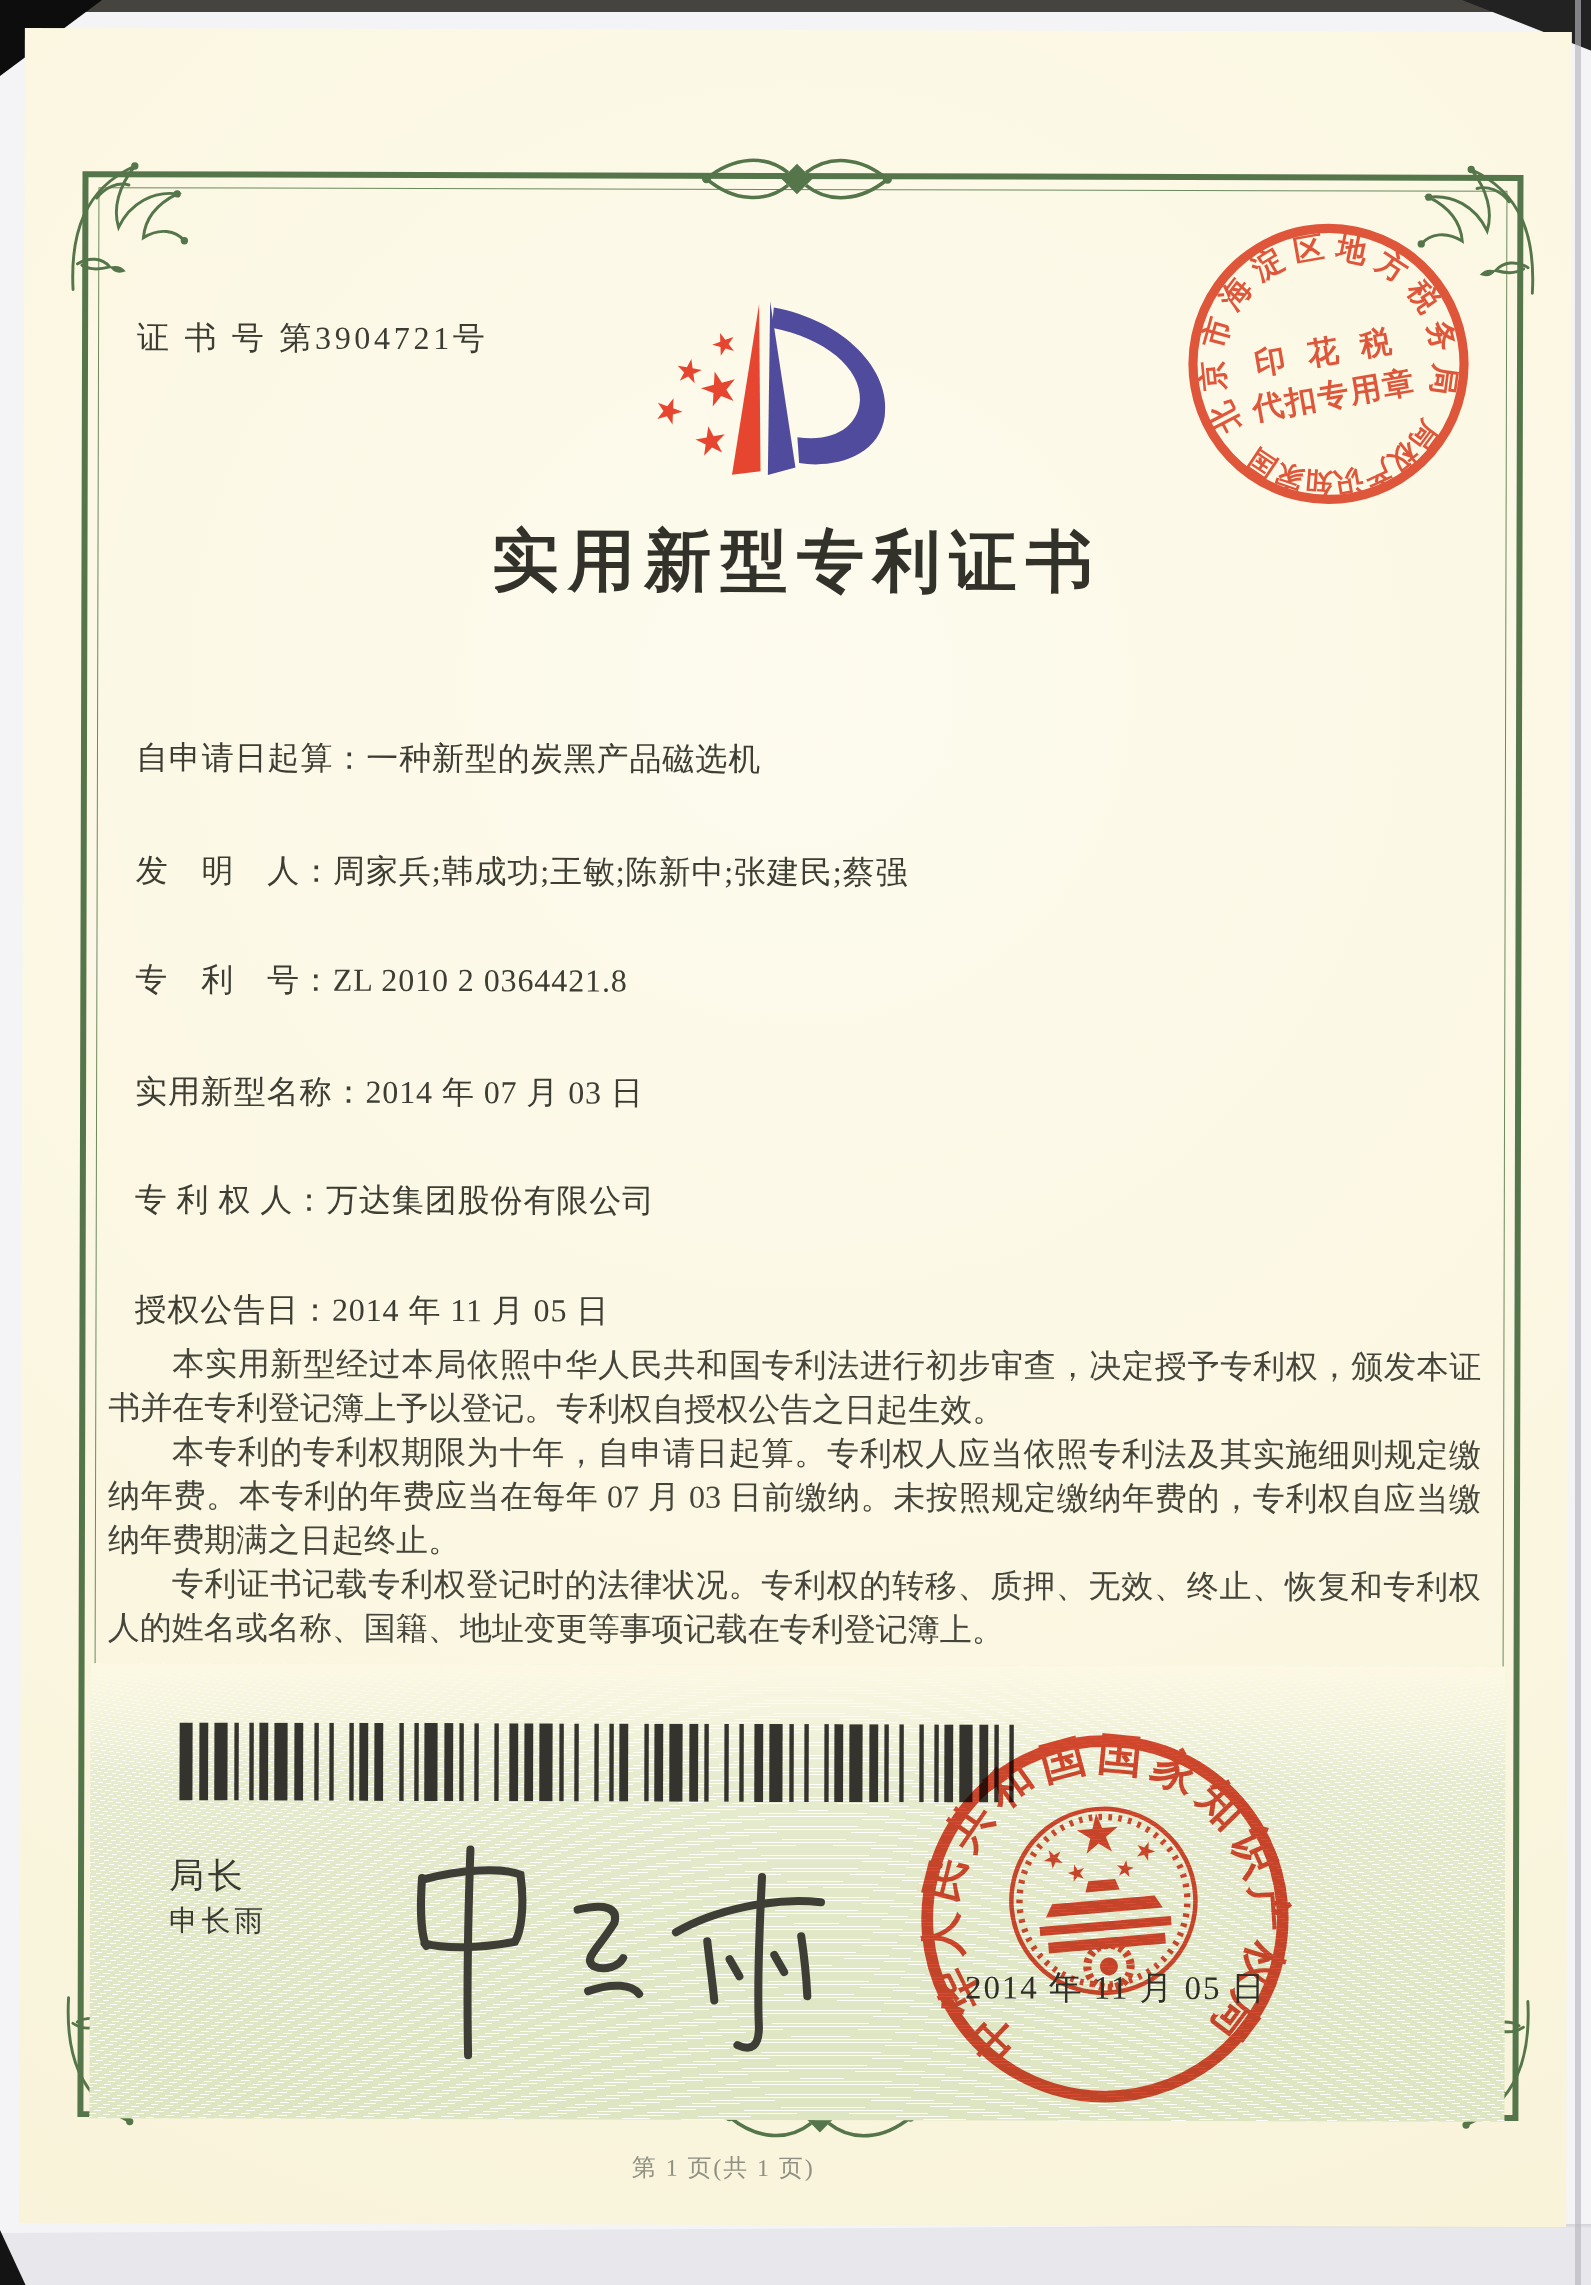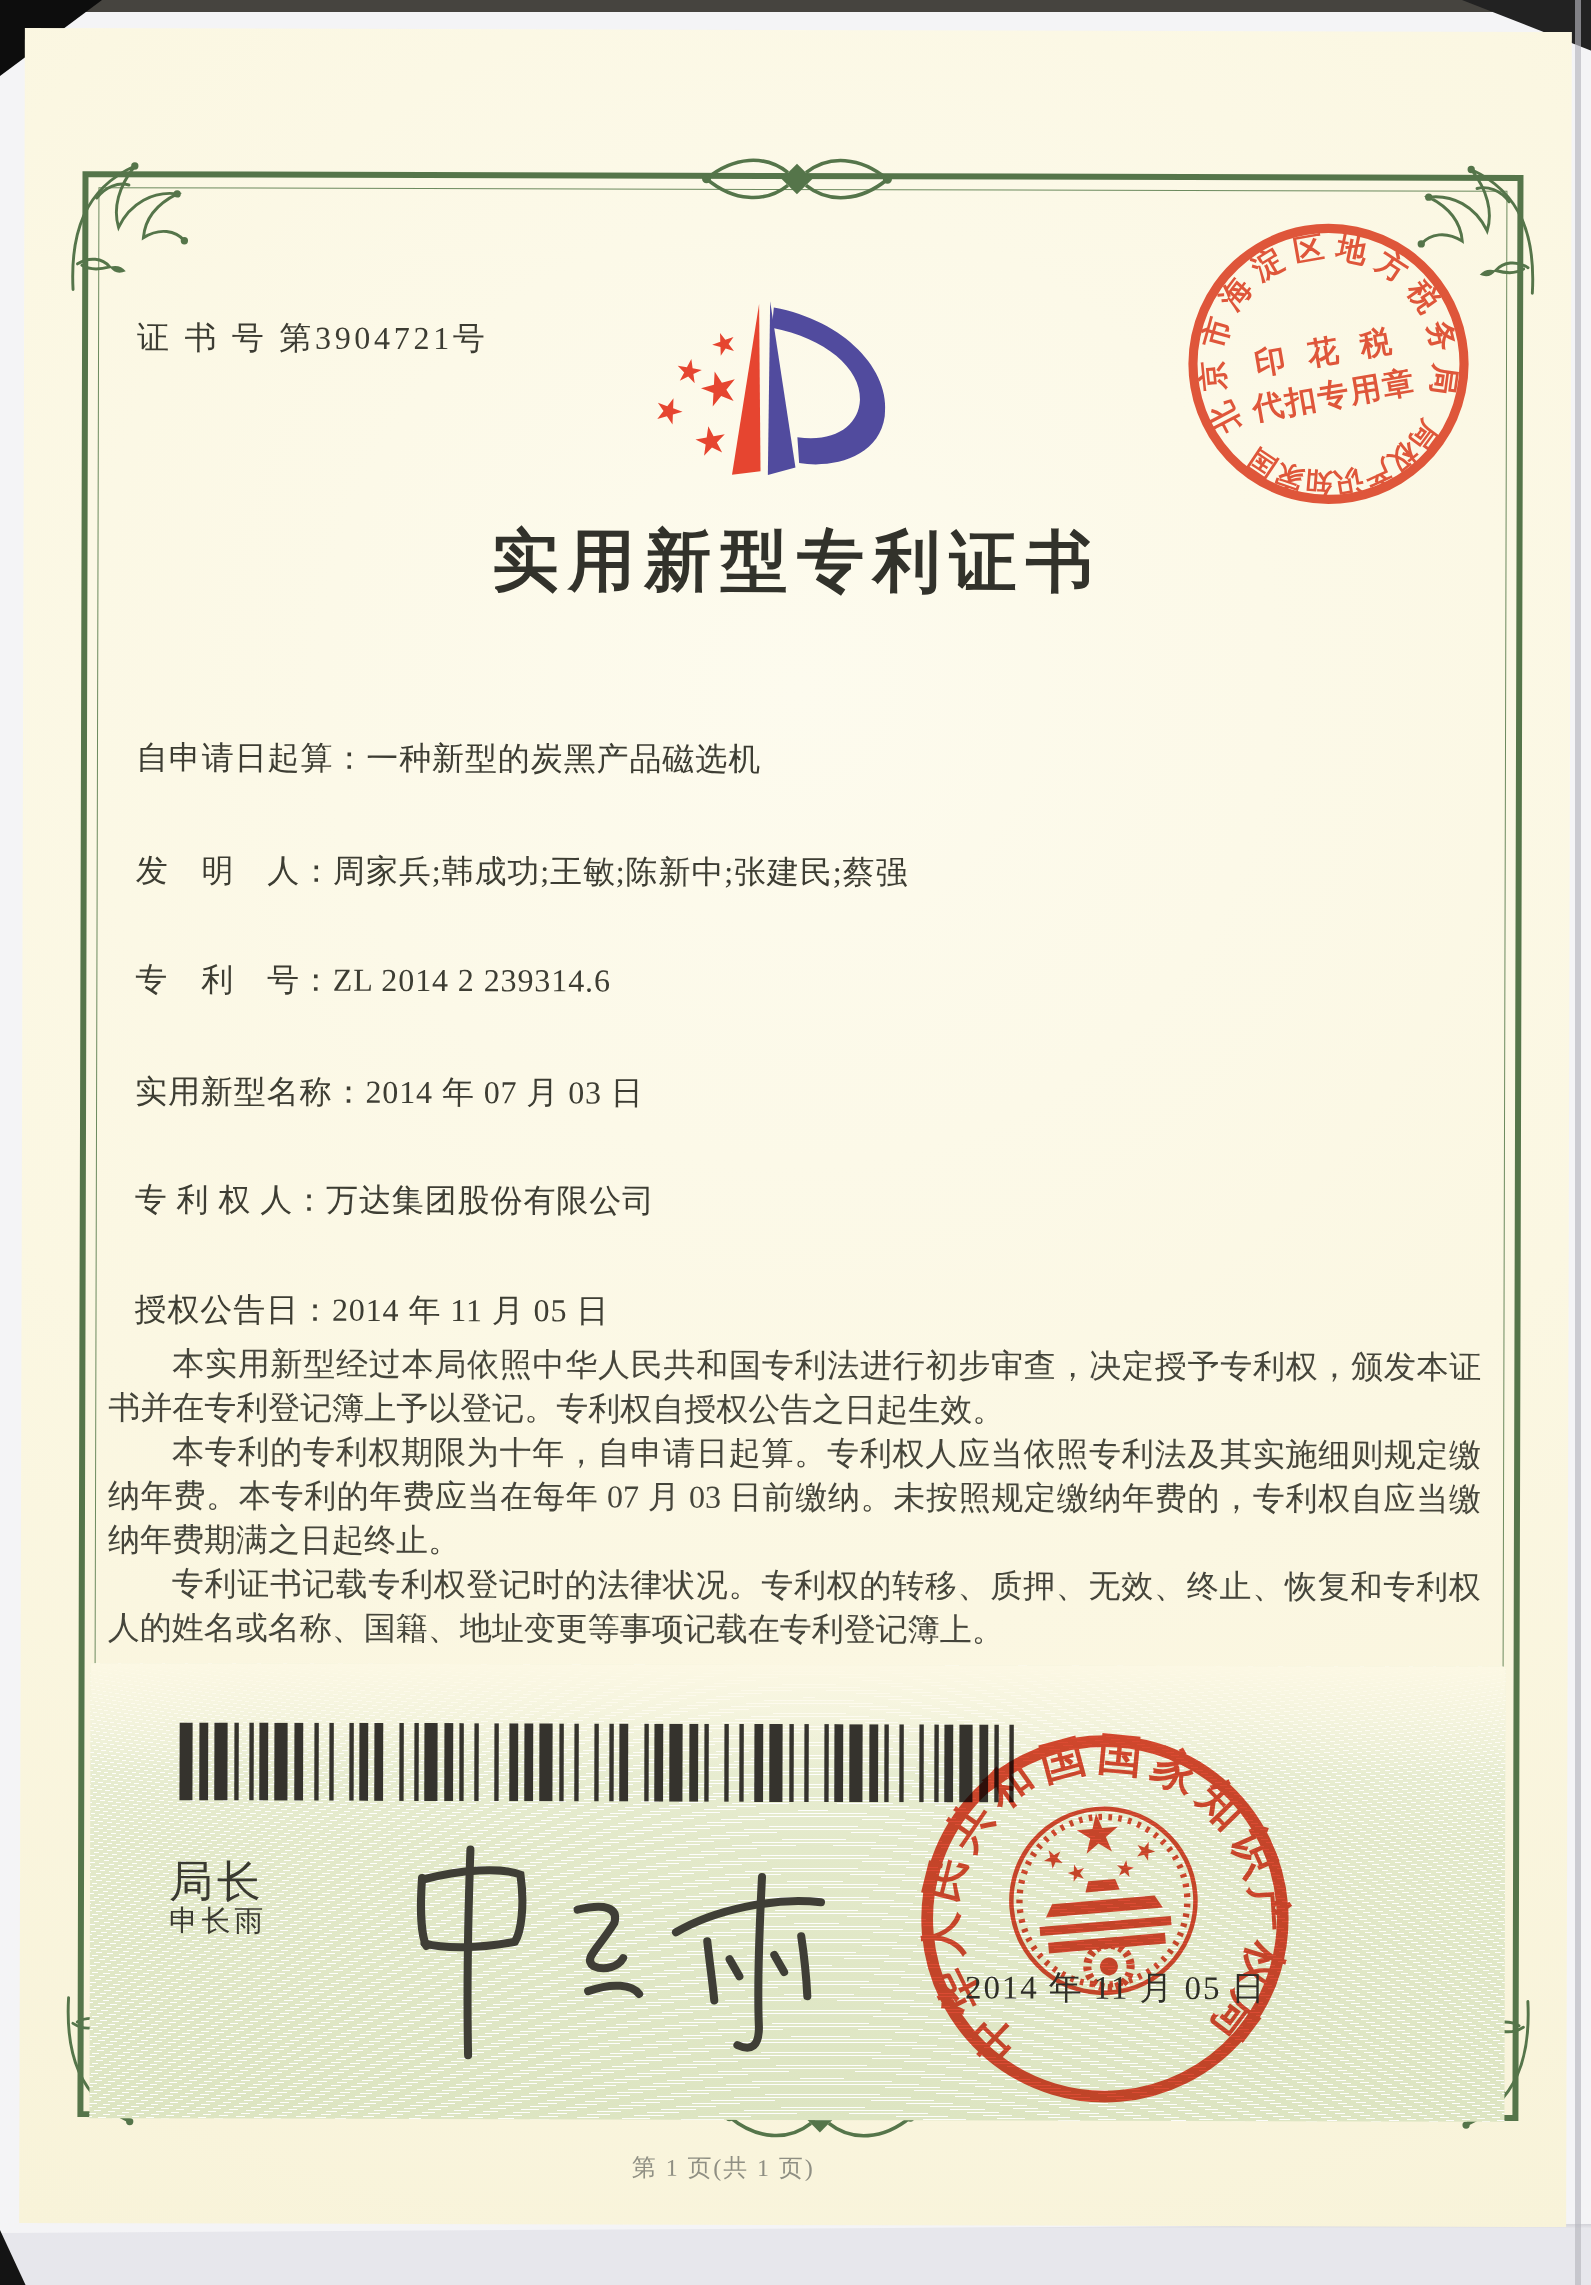--- a/index.html
+++ b/index.html
@@ -37,21 +37,21 @@
     background:linear-gradient(180deg,#fcf8e4 0%, rgba(252,248,228,0) 24%);}
   
   .cert-no{left:113px;top:288px;font-size:32px;letter-spacing:3.7px;color:#3c3c33;}
   .title{left:0;top:486px;width:100%;text-align:center;font-size:67px;font-weight:bold;
     letter-spacing:9.3px;color:#32322b;}
   .field{left:113px;font-size:32px;color:#3d3d33;letter-spacing:0.9px;white-space:nowrap;}
   .f0{top:708px;} .f1{top:821px;} .f2{top:930px;} .f3{top:1042px;} .f4{top:1150px;} .f5{top:1260px;}
   .body-text{left:87px;top:1313px;width:1373px;font-size:32px;line-height:44px;
     color:#45453b;text-align:justify;}
   .body-text p{margin:0;text-indent:2em;}
-  .officer-title{left:149px;top:1824px;font-size:44px;color:#3a3a31;letter-spacing:3.7px;}
+  .officer-title{left:149px;top:1824px;font-size:35px;color:#3a3a31;letter-spacing:3.7px;}
   .officer-name{left:149px;top:1873px;font-size:29px;color:#3a3a31;letter-spacing:3.7px;}
   .seal-date{left:901px;top:1935px;width:390px;text-align:center;font-size:33px;
     letter-spacing:1.9px;color:#2e2e27;z-index:6;}
   .footer{left:0;top:2122px;width:1408px;text-align:center;font-size:24px;color:#8f8f83;letter-spacing:1.9px;}
   
   .tax-stamp{left:1158px;top:186px;width:293px;height:293px;transform:rotate(-10deg);
     mix-blend-mode:multiply;opacity:.95;}
   .gov-seal{left:891px;top:1694px;width:388px;height:388px;transform:rotate(-5deg);
     mix-blend-mode:multiply;opacity:.95;z-index:5;}
   .logo{left:632px;top:249px;width:239px;height:232px;}
@@ -155,21 +155,21 @@
       <textPath href="#ts-bot" startOffset="50%" text-anchor="middle" textLength="212">局权产识知家国</textPath>
     </text>
     <text x="160" y="158" text-anchor="middle" font-size="34" letter-spacing="8" fill="#e14f35" font-weight="bold">印 花 税</text>
     <text x="160" y="206" text-anchor="middle" font-size="34" letter-spacing="2" fill="#e14f35" font-weight="bold">代扣专用章</text>
   </svg>
 
   <div class="abs title">实用新型专利证书</div>
 
   <div class="abs field f0"><span>自申请日起算：</span><span>一种新型的炭黑产品磁选机</span></div>
   <div class="abs field f1"><span>发　明　人：</span><span>周家兵;韩成功;王敏;陈新中;张建民;蔡强</span></div>
-  <div class="abs field f2"><span>专　利　号：</span><span>ZL 2014 2 239314.6</span></div>
+  <div class="abs field f2"><span>专　利　号：</span><span>ZL 2010 2 0364421.8</span></div>
   <div class="abs field f3"><span>实用新型名称：</span><span>2014 年 07 月 03 日</span></div>
   <div class="abs field f4"><span>专 利 权 人：</span><span>万达集团股份有限公司</span></div>
   <div class="abs field f5"><span>授权公告日：</span><span>2014 年 11 月 05 日</span></div>
 
   <div class="abs body-text">
     <p>本实用新型经过本局依照中华人民共和国专利法进行初步审查，决定授予专利权，颁发本证书并在专利登记簿上予以登记。专利权自授权公告之日起生效。</p>
     <p>本专利的专利权期限为十年，自申请日起算。专利权人应当依照专利法及其实施细则规定缴纳年费。本专利的年费应当在每年 07 月 03 日前缴纳。未按照规定缴纳年费的，专利权自应当缴纳年费期满之日起终止。</p>
     <p>专利证书记载专利权登记时的法律状况。专利权的转移、质押、无效、终止、恢复和专利权人的姓名或名称、国籍、地址变更等事项记载在专利登记簿上。</p>
   </div>
 

